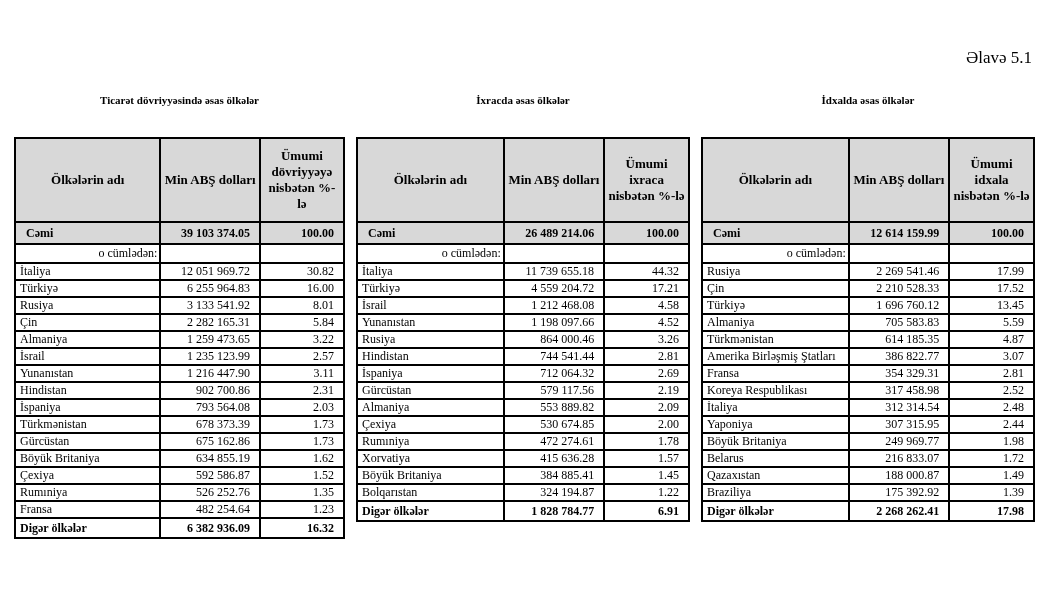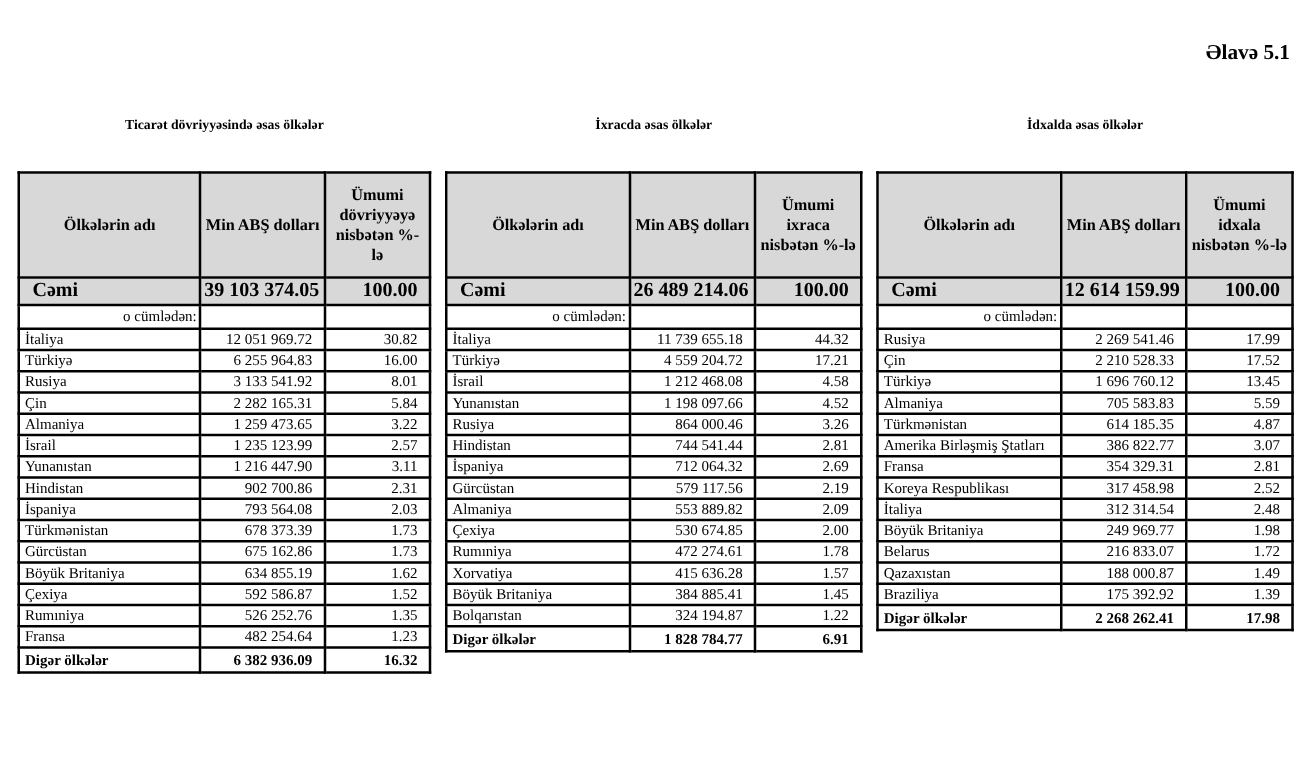--- a/index.html
+++ b/index.html
@@ -1,22 +1,22 @@
 <!DOCTYPE html>
 <html><head>
 <meta charset="utf-8">
 <style>
   html,body{margin:0;padding:0;}
   body{
     width:1048px;height:610px;background:#ffffff;color:#000;
     font-family:"Liberation Serif", serif;position:relative;overflow:hidden;
   }
   .appendix{
-    position:absolute;top:32px;right:16px;
-    font-size:17px;font-weight:bold;
+    position:absolute;top:48px;right:16px;
+    font-size:17px;font-weight:normal;
   }
   section.tbl{position:absolute;top:88px;}
   #t0{left:14px;width:331px;}
   #t1{left:356px;width:334px;}
   #t2{left:701px;width:334px;}
   .title{
     text-align:center;font-weight:bold;font-size:11px;
     line-height:25px;margin-bottom:24px;white-space:nowrap;
   }
   table.grid{border-collapse:collapse;width:100%;table-layout:fixed;}
@@ -24,21 +24,21 @@
     border:2px solid #000;vertical-align:middle;overflow:hidden;
   }
   table.grid th{
     background:#d8d8d8;font-weight:bold;font-size:13px;line-height:16px;
     text-align:center;padding:2px 3px;
   }
   th.c-name{width:45%;}
   th.c-val{width:30%;}
   th.c-pct{width:25%;}
   thead tr{height:84px;}
-  tr.total{background:#d8d8d8;font-weight:bold;height:22px;font-size:16px;}
+  tr.total{background:#d8d8d8;font-weight:bold;height:22px;font-size:12px;}
   tr.total td.name{padding-left:10px;}
   tr.sub{height:19px;font-size:12px;}
   tr.data{height:17px;font-size:12px;padding-left:38px;}
   tr.other{font-weight:bold;height:20px;font-size:12px;}
   td.name{text-align:left;padding:0 2px 0 4px;white-space:nowrap;}
   td.num{text-align:right;padding:0 9px 0 2px;white-space:nowrap;}
   td.ctr{text-align:right;padding:0 2px;}
 </style>
 </head>
 <body>
@@ -308,20 +308,25 @@
           <td class="name">Koreya Respublikası</td>
           <td class="num">317 458.98</td>
           <td class="num">2.52</td>
         </tr>
         <tr class="data">
           <td class="name">İtaliya</td>
           <td class="num">312 314.54</td>
           <td class="num">2.48</td>
         </tr>
         <tr class="data">
+          <td class="name">Yaponiya</td>
+          <td class="num">307 315.95</td>
+          <td class="num">2.44</td>
+        </tr>
+        <tr class="data">
           <td class="name">Böyük Britaniya</td>
           <td class="num">249 969.77</td>
           <td class="num">1.98</td>
         </tr>
         <tr class="data">
           <td class="name">Belarus</td>
           <td class="num">216 833.07</td>
           <td class="num">1.72</td>
         </tr>
         <tr class="data">

